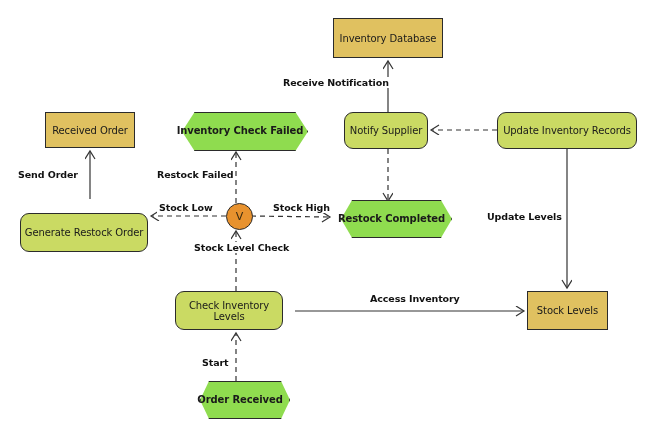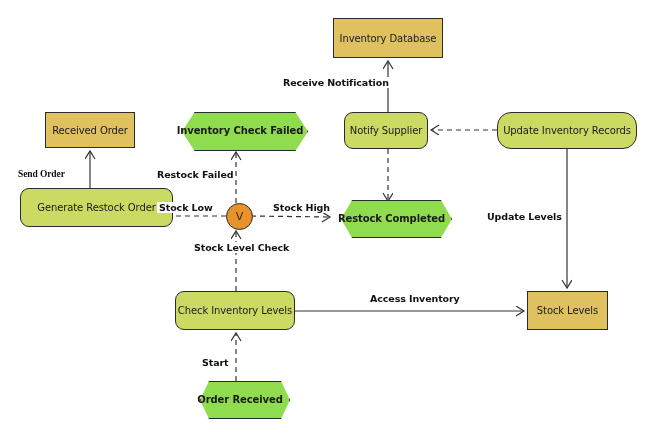--- a/index.html
+++ b/index.html
@@ -137,53 +137,53 @@
 
   <div class="hex-wrap" style="left:174px; top:112px; width:124px; height:37px;">
     <div class="hexagon" style="width:100%; height:100%;"></div>
     <span class="label">Inventory Check Failed</span>
   </div>
 
   <div class="node action-rect" style="left:344px; top:112px; width:84px; height:37px;">
     <span>Notify Supplier</span>
   </div>
 
-  <div class="node action-rect" style="left:497px; top:112px; width:140px; height:37px;border-radius:14px;">
+  <div class="node action-rect" style="left:497px; top:112px; width:140px; height:37px;">
     <span>Update Inventory Records</span>
   </div>
 
-  <div class="node action-rect" style="left:20px; top:188px; width:153px; height:39px;text-align:right;">
+  <div class="node action-rect" style="left:20px; top:213px; width:128px; height:39px;text-align:right;">
     <span>Generate Restock Order</span>
   </div>
 
   <div class="decision" style="left:226px; top:203px; width:25px; height:25px;">
     <span>V</span>
   </div>
 
   <div class="hex-wrap" style="left:333px; top:200px; width:109px; height:36px;">
     <div class="hexagon" style="width:100%; height:100%;"></div>
     <span class="label">Restock Completed</span>
   </div>
 
-  <div class="node action-rect" style="left:175px; top:291px; width:120px; height:39px;">
+  <div class="node action-rect" style="left:175px; top:291px; width:108px; height:39px;">
     <span>Check Inventory Levels</span>
   </div>
 
   <div class="node obj-rect" style="left:527px; top:291px; width:81px; height:39px;">
     <span>Stock Levels</span>
   </div>
 
   <div class="hex-wrap" style="left:192px; top:381px; width:88px; height:36px;text-align:right;">
     <div class="hexagon" style="width:100%; height:100%;"></div>
     <span class="label">Order Received</span>
   </div>
 
   <div class="edge-label" style="left:281px; top:77px;">Receive Notification</div>
 
-  <div class="edge-label" style="left:16px; top:169px;font-family:Liberation Serif, serif;">Send Order</div>
+  <div class="edge-label" style="left:16px; top:169px;">Send Order</div>
 
   <div class="edge-label" style="left:155px; top:169px;">Restock Failed</div>
 
   <div class="edge-label" style="left:157px; top:202px;">Stock Low</div>
 
   <div class="edge-label" style="left:271px; top:202px;">Stock High</div>
 
   <div class="edge-label" style="left:192px; top:242px;">Stock Level Check</div>
 
   <div class="edge-label" style="left:485px; top:211px;">Update Levels</div>

